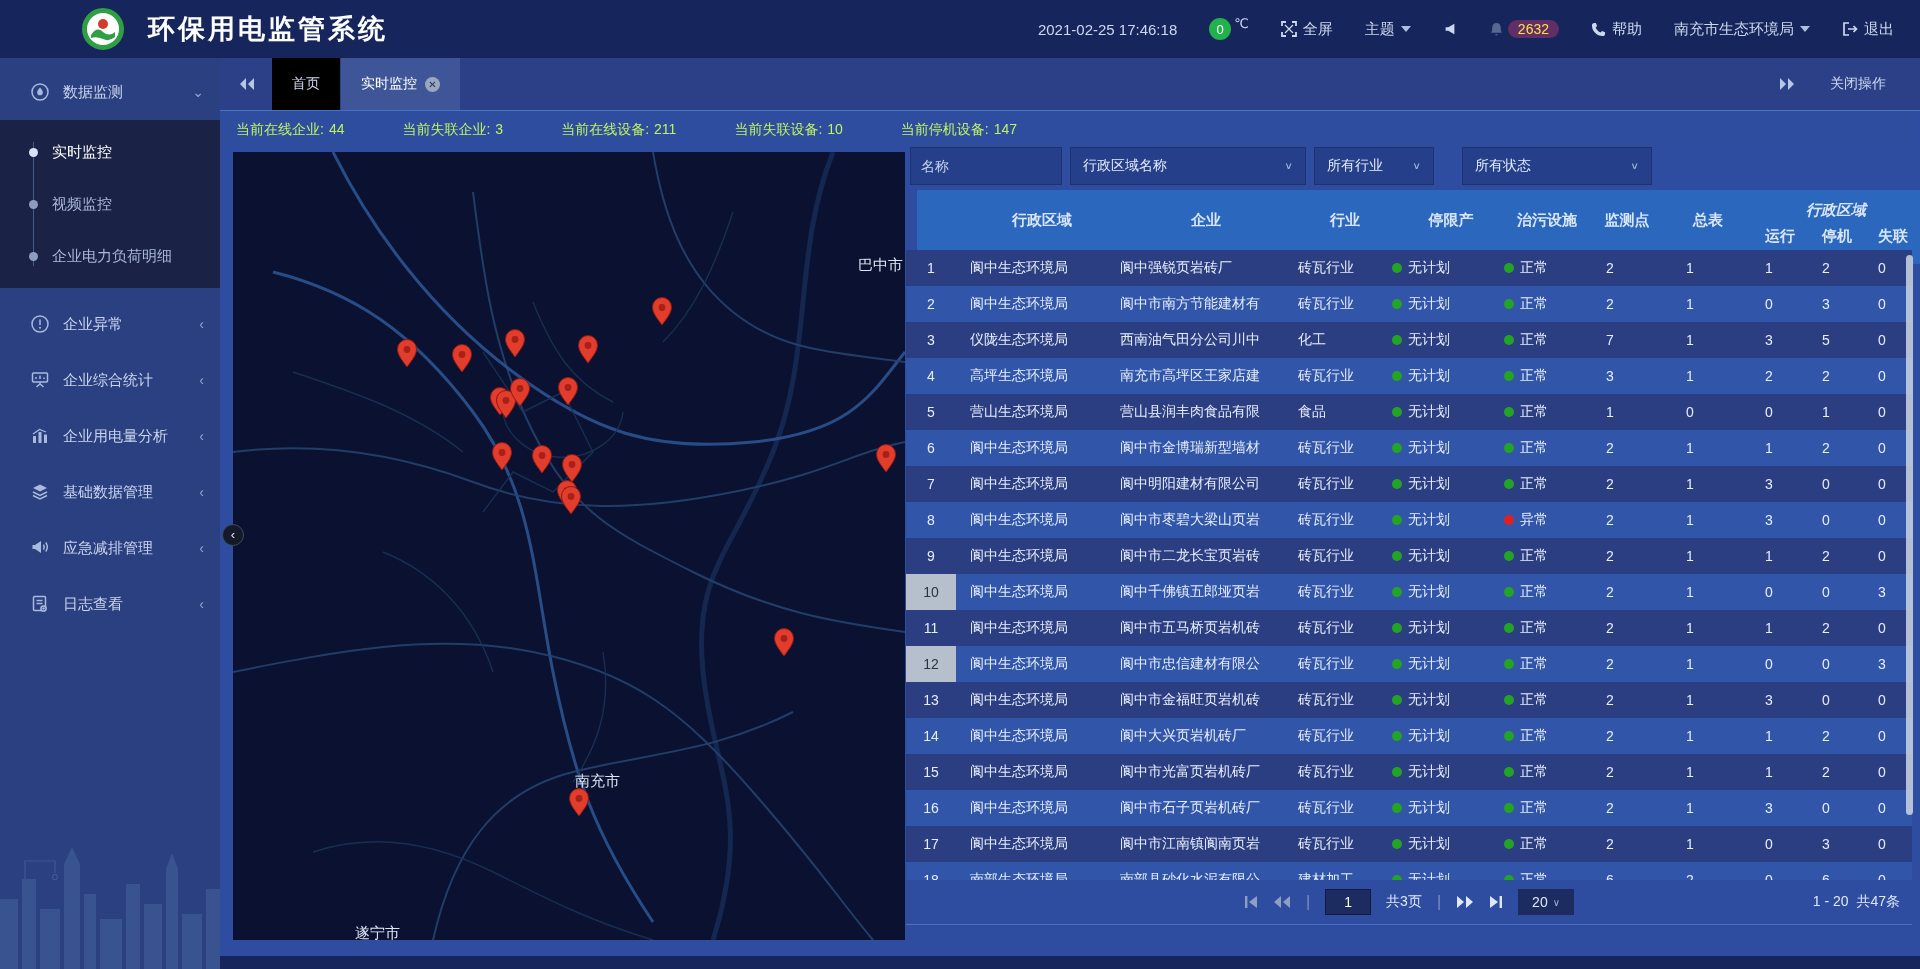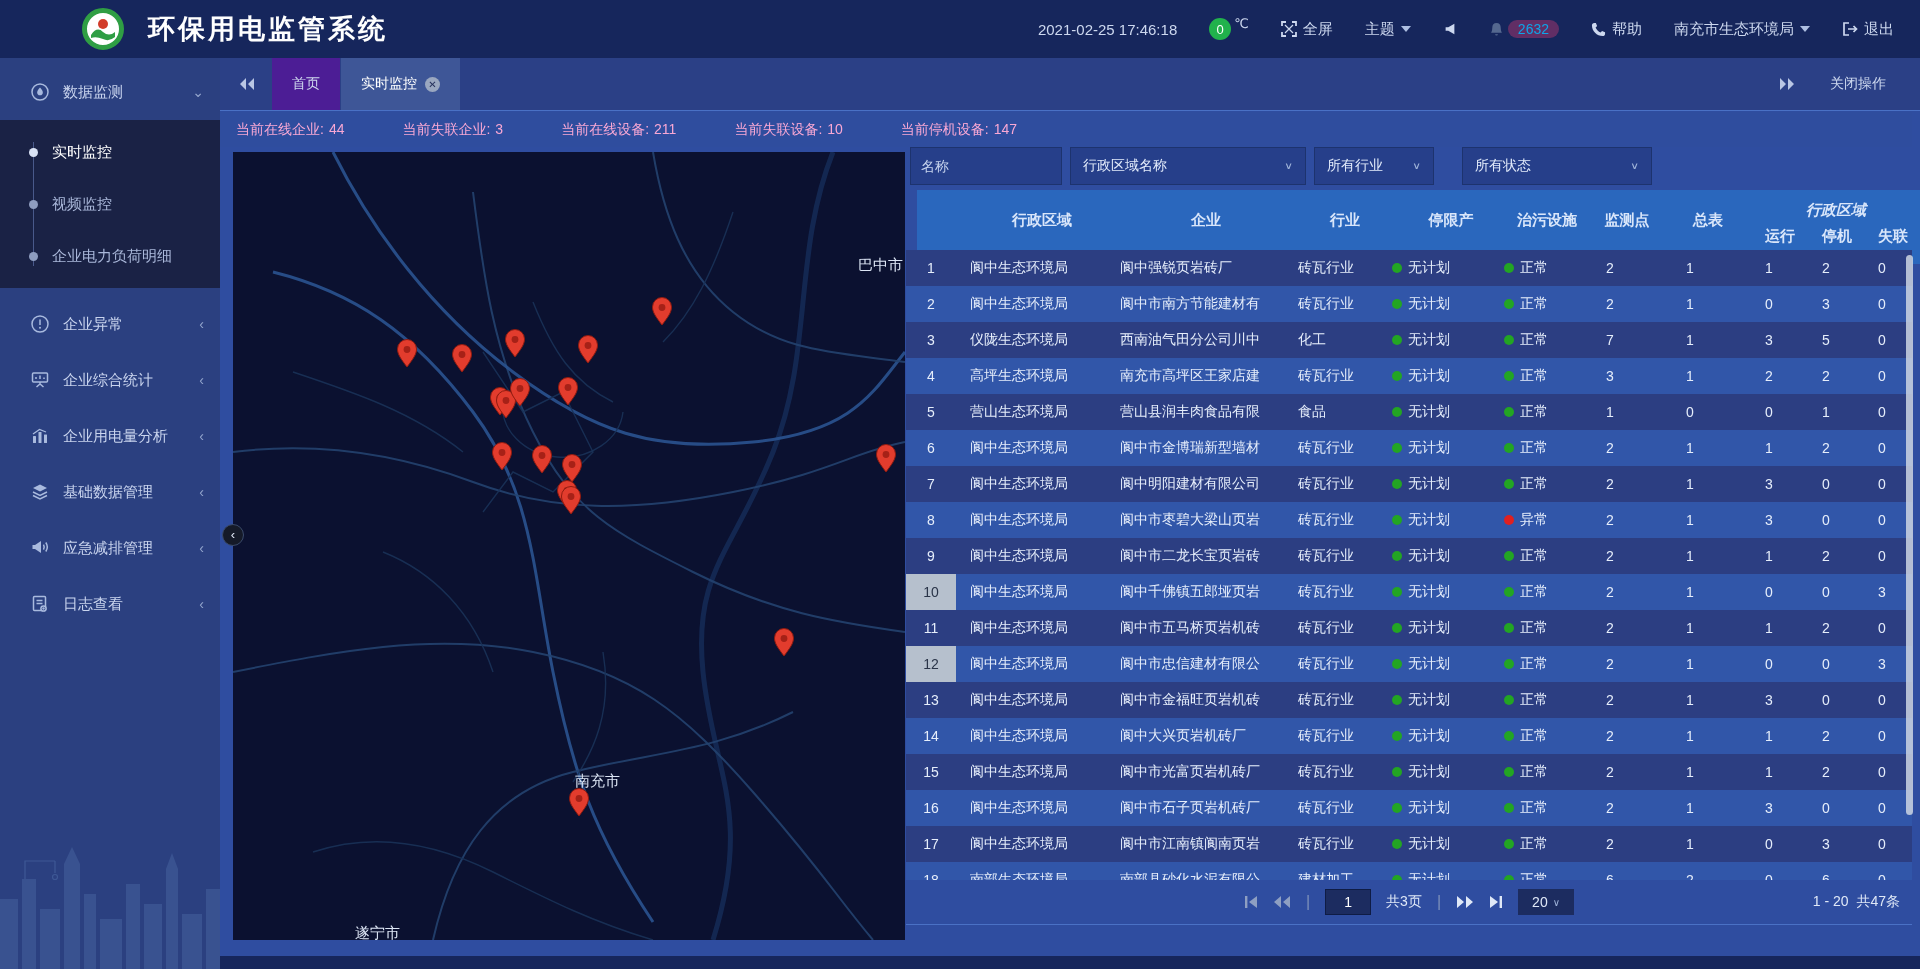--- a/index.html
+++ b/index.html
@@ -10,48 +10,48 @@
   #header { position:absolute; left:0; top:0; width:1920px; height:58px; background:#16265c; display:flex; align-items:center; z-index:20; }
   .logo { margin-left:82px; width:42px; height:42px; flex:0 0 auto; }
   .app-title { margin-left:24px; font-size:27px; font-weight:bold; color:#ffffff; letter-spacing:3px; }
   .header-right { margin-left:auto; margin-right:26px; display:flex; align-items:center; gap:32px; color:#cdd8ef; font-size:15px; }
   .hbtn { display:flex; align-items:center; gap:6px; cursor:pointer; white-space:nowrap; }
   .temp-group { display:flex; align-items:flex-start; gap:3px; }
   .temp-badge { width:22px; height:22px; border-radius:50%; background:#21b24c; color:#fff; font-size:13px; display:flex; align-items:center; justify-content:center; }
   .temp-unit { font-size:13px; margin-top:-2px; }
   .caret-down { width:0; height:0; border-left:5px solid transparent; border-right:5px solid transparent; border-top:6px solid #aebfe2; display:inline-block; }
   .notif { position:relative; display:flex; align-items:center; gap:4px; }
-  .notif-badge { background:rgba(160,52,110,0.55); color:#0ea5e9; font-size:14px; padding:1px 10px; border-radius:10px; }
+  .notif-badge { background:rgba(160,52,110,0.55); color:#fde047; font-size:14px; padding:1px 10px; border-radius:10px; }
 
   
   #sidebar { position:absolute; left:0; top:58px; width:220px; bottom:0; background:#2b4080; overflow:hidden; z-index:10; }
   .nav-item { height:56px; display:flex; align-items:center; padding:0 16px 0 30px; color:#c9d4ee; font-size:15px; cursor:pointer; position:relative; }
   .nav-item .nav-ico { width:20px; height:20px; margin-right:13px; flex:0 0 auto; }
   .nav-item .chev { margin-left:auto; color:#93a5cc; font-size:14px; }
   .nav-item.first { margin-top:6px; }
   .submenu { background:#1a2245; padding:6px 0; position:relative; }
   .submenu::before { content:""; position:absolute; left:33px; top:22px; bottom:22px; width:1px; background:#49598a; }
   .sub-item { height:52px; display:flex; align-items:center; padding-left:52px; font-size:15px; color:#aab8da; cursor:pointer; position:relative; }
   .sub-item::before { content:""; position:absolute; left:29px; width:9px; height:9px; border-radius:50%; background:#8e9cbf; }
   .sub-item.active { color:#ffffff; }
   .sub-item.active::before { background:#d9e2f5; }
   .section-gap { margin-top:8px; }
   #skyline { position:absolute; bottom:0; left:0; width:220px; height:160px; opacity:.5; }
 
   
   #tabbar { position:absolute; left:220px; top:58px; right:0; height:53px; background:#2b4086; border-bottom:1px solid #4a71c5; display:flex; align-items:stretch; z-index:5; }
   .tab-scroll { width:52px; display:flex; align-items:center; justify-content:center; cursor:pointer; }
-  .tab { display:flex; align-items:center; padding:0 20px; font-size:14px; color:#cfd9ee; background:#4c1d95; cursor:pointer; border-right:1px solid #2b4086; }
+  .tab { display:flex; align-items:center; padding:0 20px; font-size:14px; color:#cfd9ee; background:#000000; cursor:pointer; border-right:1px solid #2b4086; }
   .tab.active { background:#3e5697; color:#ffffff; gap:8px; }
   .tab-close { width:15px; height:15px; border-radius:50%; background:#9aa7c0; color:#26315c; font-size:10px; line-height:15px; text-align:center; cursor:pointer; }
   .tabbar-right { margin-left:auto; display:flex; align-items:center; gap:34px; padding-right:34px; }
   .close-ops { color:#cdd8ef; font-size:14px; cursor:pointer; }
 
   
-  #statsbar { position:absolute; left:220px; top:112px; right:8px; height:35px; background:#2f4d9e; display:flex; align-items:center; padding-left:16px; gap:58px; font-size:14px; color:#f9a8d4; }
+  #statsbar { position:absolute; left:220px; top:112px; right:8px; height:35px; background:#2f4d9e; display:flex; align-items:center; padding-left:16px; gap:58px; font-size:14px; color:#bef264; }
   .stat { white-space:nowrap; }
   .stat .stat-value { margin-left:5px; }
 
   
   #map { position:absolute; left:233px; top:152px; width:672px; height:788px; background:#0b1130; overflow:hidden; }
   #map svg { width:100%; height:100%; display:block; }
   .road { fill:none; stroke:#24436f; stroke-width:2; opacity:.9; }
   .road.major { stroke:#2a5390; stroke-width:3; }
   .road.minor { stroke:#1a3258; stroke-width:1.4; }
   .river { fill:none; stroke:#1b3a6e; stroke-width:5; opacity:.55; }

